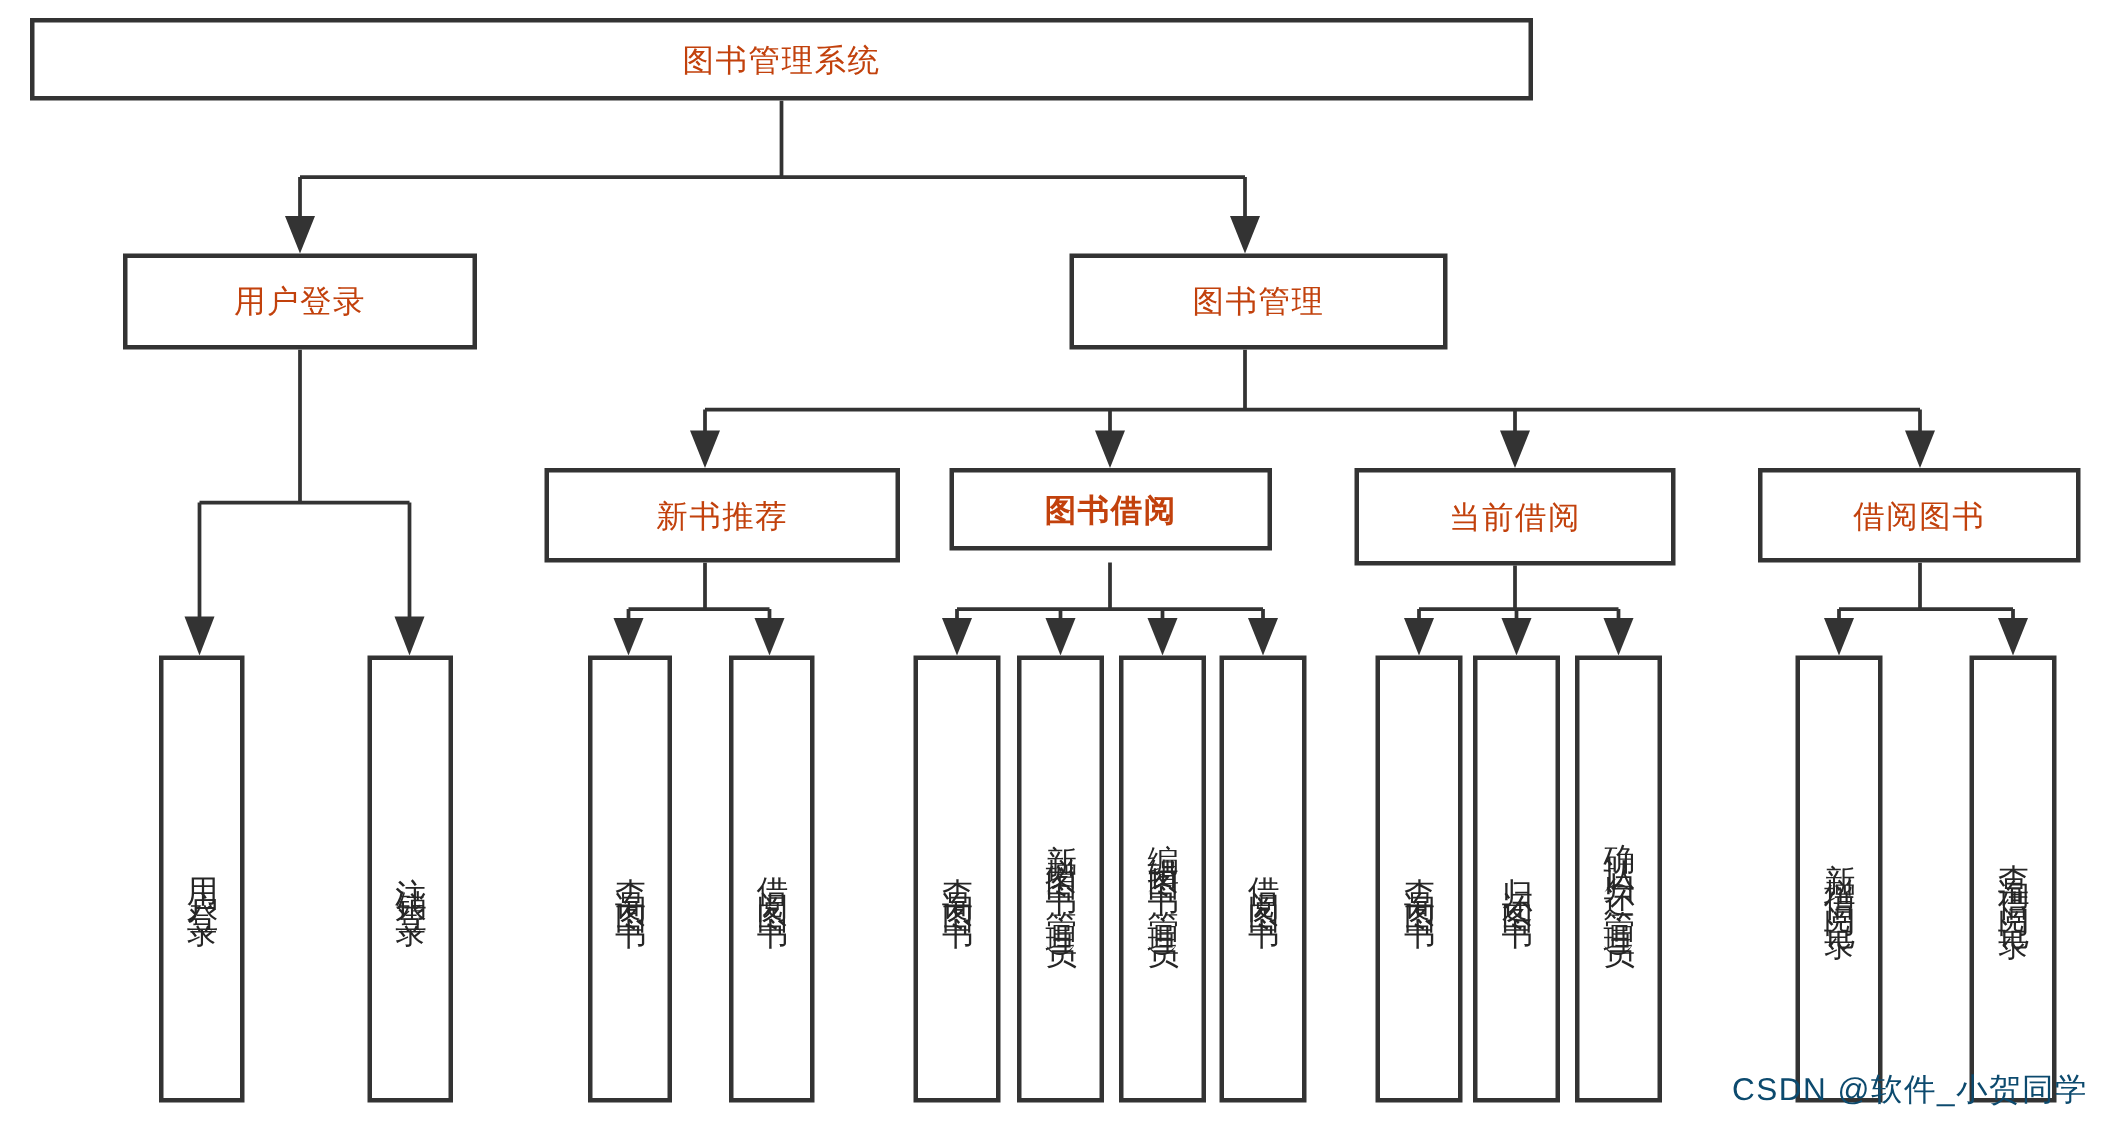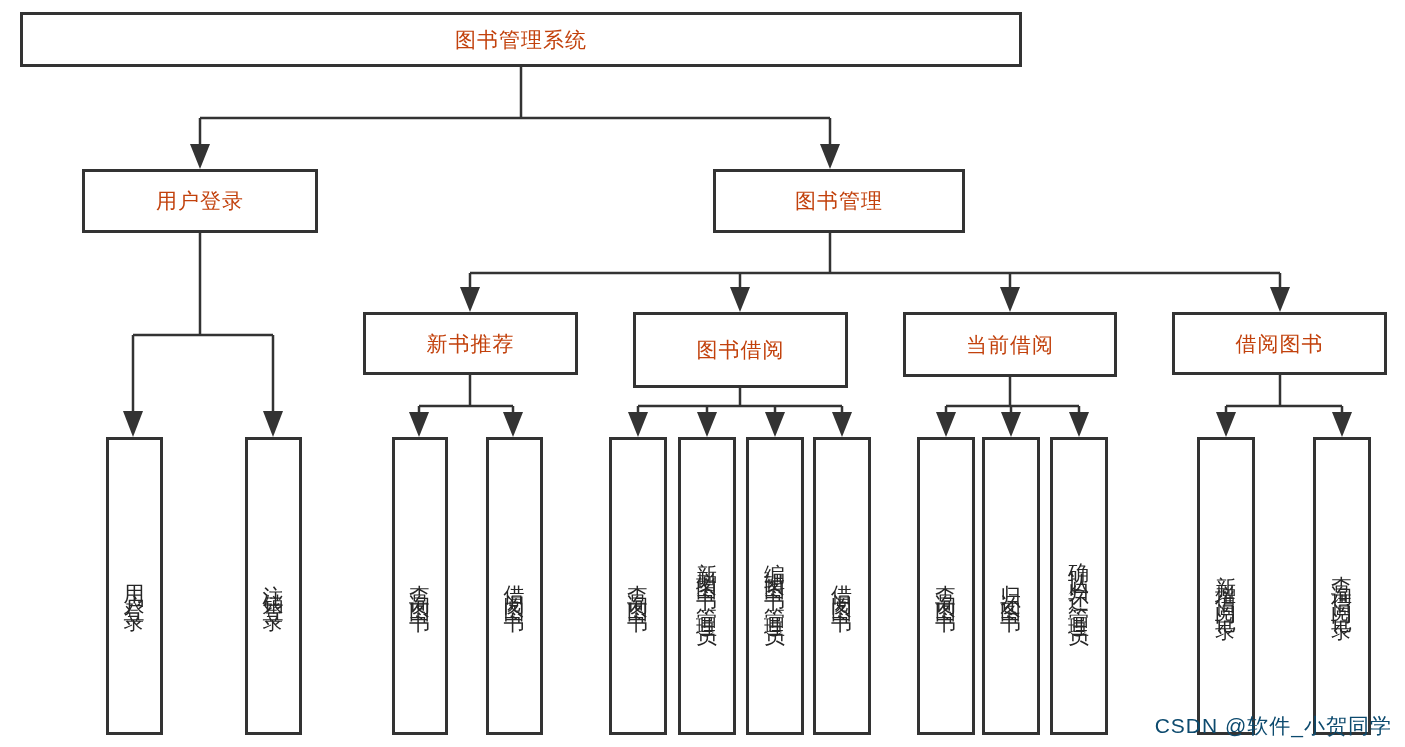--- a/index.html
+++ b/index.html
@@ -137,24 +137,24 @@
     <span class="hlabel">图书管理系统</span>
   </div>
 
   <div class="box" style="left:82px; top:169px; width:236px; height:64px;">
     <span class="hlabel">用户登录</span>
   </div>
   <div class="box" style="left:713px; top:169px; width:252px; height:64px;">
     <span class="hlabel">图书管理</span>
   </div>
 
-  <div class="box" style="left:363px; top:312px; width:215px; height:63px;">
+  <div class="box" style="left:363px; top:312px; width:237px; height:63px;">
     <span class="hlabel">新书推荐</span>
   </div>
-  <div class="box" style="left:633px; top:312px; width:215px; height:76px;">
+  <div class="box" style="left:633px; top:312px; width:215px; height:55px;font-weight:bold;">
     <span class="hlabel">图书借阅</span>
   </div>
   <div class="box" style="left:903px; top:312px; width:214px; height:65px;">
     <span class="hlabel">当前借阅</span>
   </div>
   <div class="box" style="left:1172px; top:312px; width:215px; height:63px;">
     <span class="hlabel">借阅图书</span>
   </div>
 
   <div class="box" style="left:106px; top:437px; width:57px; height:298px;">

